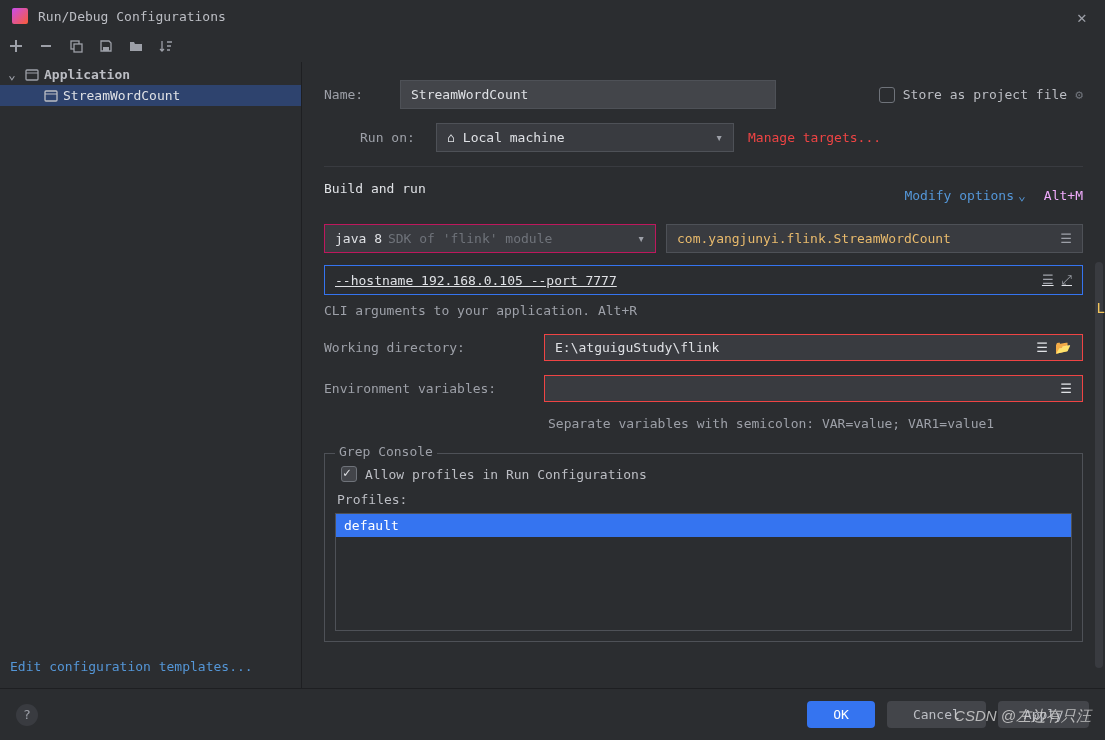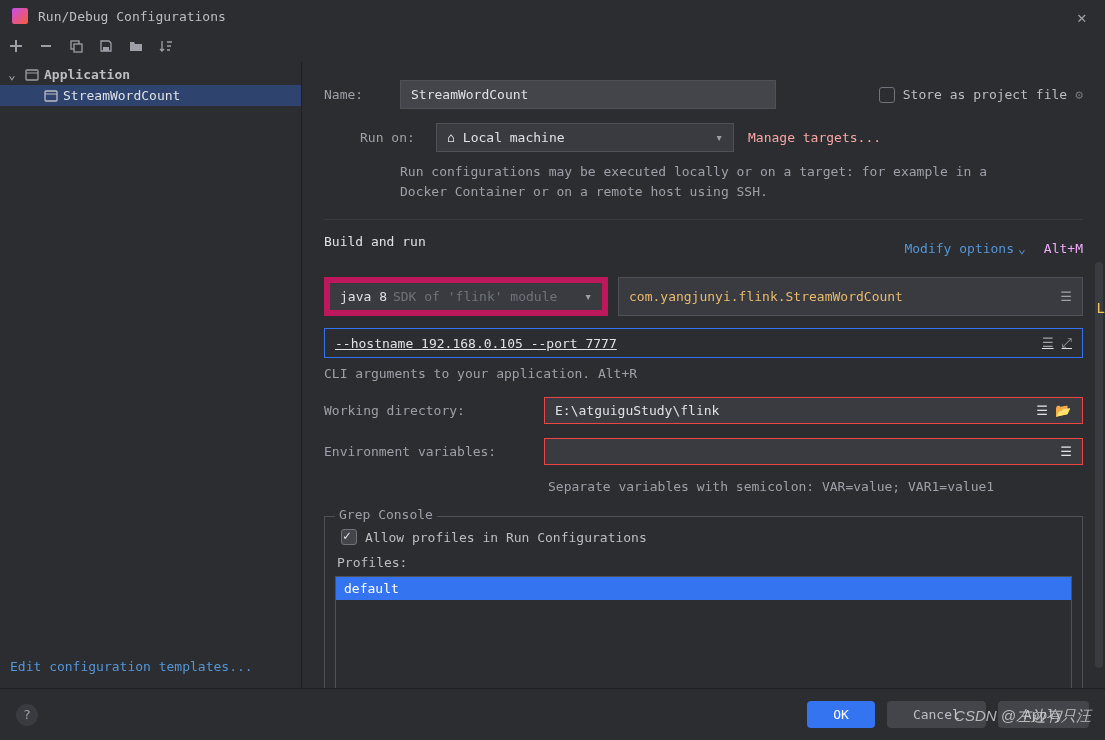--- a/index.html
+++ b/index.html
@@ -76,36 +76,36 @@
   margin-right:8px;
 }
 .store-wrap { margin-left:auto; display:flex; align-items:center; color:#bcbec4;}
 .gear { color:#6f737a; margin-left:8px;}
 .dropdown {
   background:#393b40; border:1px solid #4e5157;
   display:flex; align-items:center; padding:6px 10px;
   width:298px; gap:8px; color:#dfe1e5;
 }
 .dropdown .arr { margin-left:auto; color:#9da0a8;}
-.link { color:#fca5a5; cursor:pointer;}
+.link { color:#ef4444; cursor:pointer;}
 .hint {
   color:#9da0a8; margin-left:76px; line-height:1.5; margin-bottom:18px; margin-top:-4px;
   max-width:640px;
 }
 .divider { border:none; border-top:1px solid #393b40; margin:6px 0 14px 0;}
 .section-title { color:#dfe1e5; margin-bottom:14px;}
 .modify-row { display:flex; align-items:center; margin-bottom:14px;}
 .modify-row .spacer{flex:1;}
 .modify { color:#5496d7; cursor:pointer; display:flex; align-items:center; gap:4px;}
 .shortcut { color:#f0abfc; margin-left:18px;}
 .sdk-row { display:flex; gap:10px; margin-bottom:12px;}
 .sdk-box {
-  background:#393b40; border:6px solid #be185d;
+  background:#393b40; border:1px solid #be185d;
   padding:6px 10px; display:flex; align-items:center;
-  width:284px;
+  width:332px;
 }
 .sdk-box .java { color:#dfe1e5;}
 .sdk-box .rest { color:#6f737a; margin-left:6px; overflow:hidden; white-space:nowrap;}
 .sdk-box .dd { margin-left:auto; color:#9da0a8;}
 .class-input {
   flex:1; display:flex; align-items:center;
   background:#393b40; border:1px solid #4e5157;
   padding:6px 10px; color:#e8ba6c;
 }
 .class-input .icon { margin-left:auto; color:#9da0a8;}
@@ -251,21 +251,20 @@
 
     <div class="row">
       <span class="label" style="min-width:62px;margin-left:36px;">Run on:</span>
       <div class="dropdown">
         <span>⌂</span>
         <span>Local machine</span>
         <span class="arr">▾</span>
       </div>
       <span class="link">Manage targets...</span>
     </div>
-    <div class="hint">Run configurations may be executed locally or on a target: for example in a Docker Container or on a remote host using SSH.</div>
 
     <hr class="divider">
 
     <div class="modify-row">
       <span class="section-title">Build and run</span>
       <span class="spacer"></span>
       <span class="modify">
         <span>Modify options</span>
         <span>⌄</span>
       </span>

